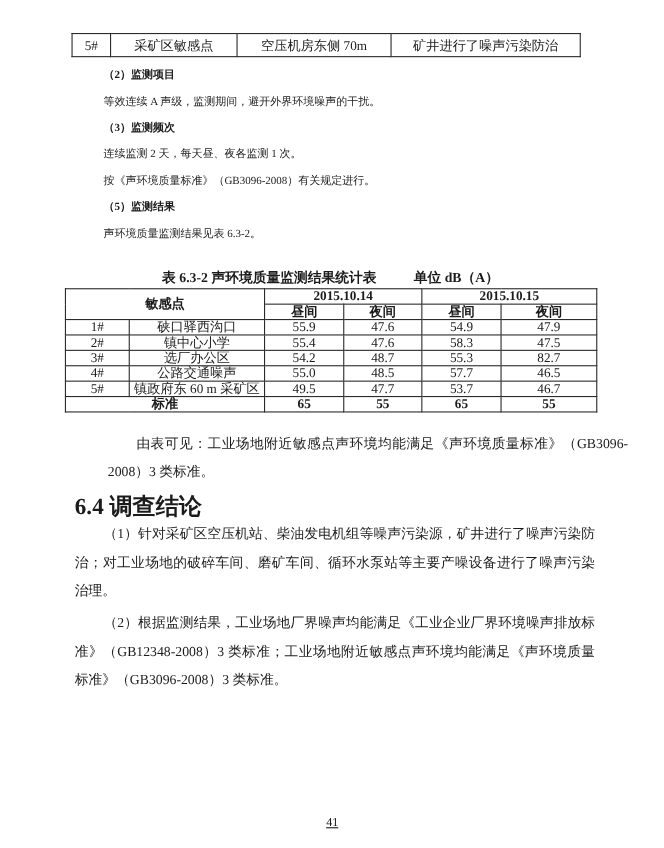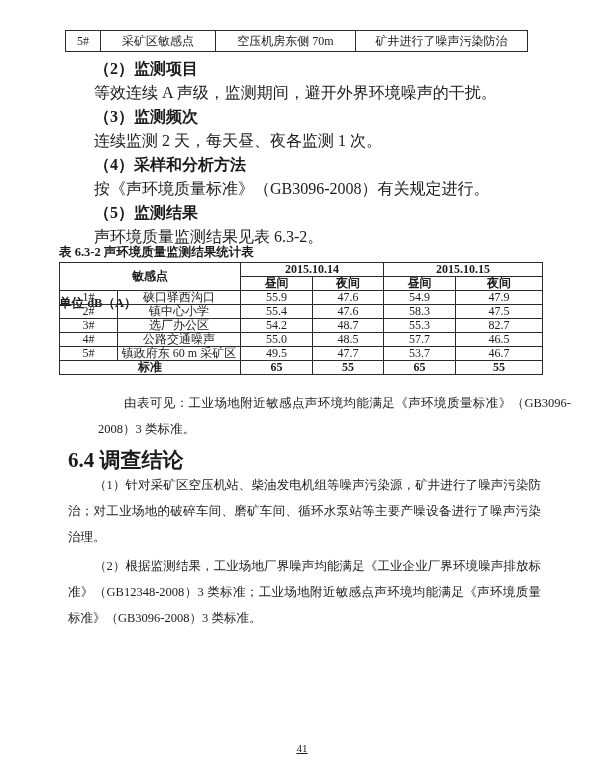--- a/index.html
+++ b/index.html
@@ -20,29 +20,29 @@
     font-weight: normal;
     overflow: hidden;
     white-space: nowrap;
   }
 
   
   .top-table-wrap { left: 65px; top: 30px; width: 462px; }
   .top-table td { height: 21px; font-size: 12px; }
 
   
-  .sections { left: 68px; top: 57px; width: 476px; font-size: 16px; }
+  .sections { left: 68px; top: 57px; width: 476px; font-size: 10px; }
   .sections .line { line-height: 24px; height: 24px; text-indent: 26px; white-space: nowrap; }
   .sections .head { font-weight: bold; }
 
   
   .caption {
     left: 59px; top: 244px; width: 483px;
     display: flex; justify-content: center; gap: 34px;
-    font-size: 12.5px; font-weight: bold; white-space: nowrap; flex-direction: column;
+    font-size: 12.5px; font-weight: bold; white-space: nowrap;
   }
 
   
   .main-table-wrap { left: 59px; top: 262px; width: 483px; }
   .main-table td { height: 14px; font-size: 12px; line-height: 13px; }
   .main-table .hd { font-weight: bold; margin-top: 48px; }
 
   
   .para {
     left: 68px; width: 473px;
@@ -81,21 +81,20 @@
       </tr>
     </tbody>
       </table>
   </div>
 
   <div class="abs sections">
     <div class="line head">（2）监测项目</div>
     <div class="line">等效连续 A 声级，监测期间，避开外界环境噪声的干扰。</div>
     <div class="line head">（3）监测频次</div>
     <div class="line">连续监测 2 天，每天昼、夜各监测 1 次。</div>
-    <div class="line head">（4）采样和分析方法</div>
     <div class="line">按《声环境质量标准》（GB3096-2008）有关规定进行。</div>
     <div class="line head">（5）监测结果</div>
     <div class="line">声环境质量监测结果见表 6.3-2。</div>
   </div>
 
   <div class="abs caption">
     <span>表 6.3-2  声环境质量监测结果统计表</span>
     <span>单位 dB（A）</span>
   </div>
 

